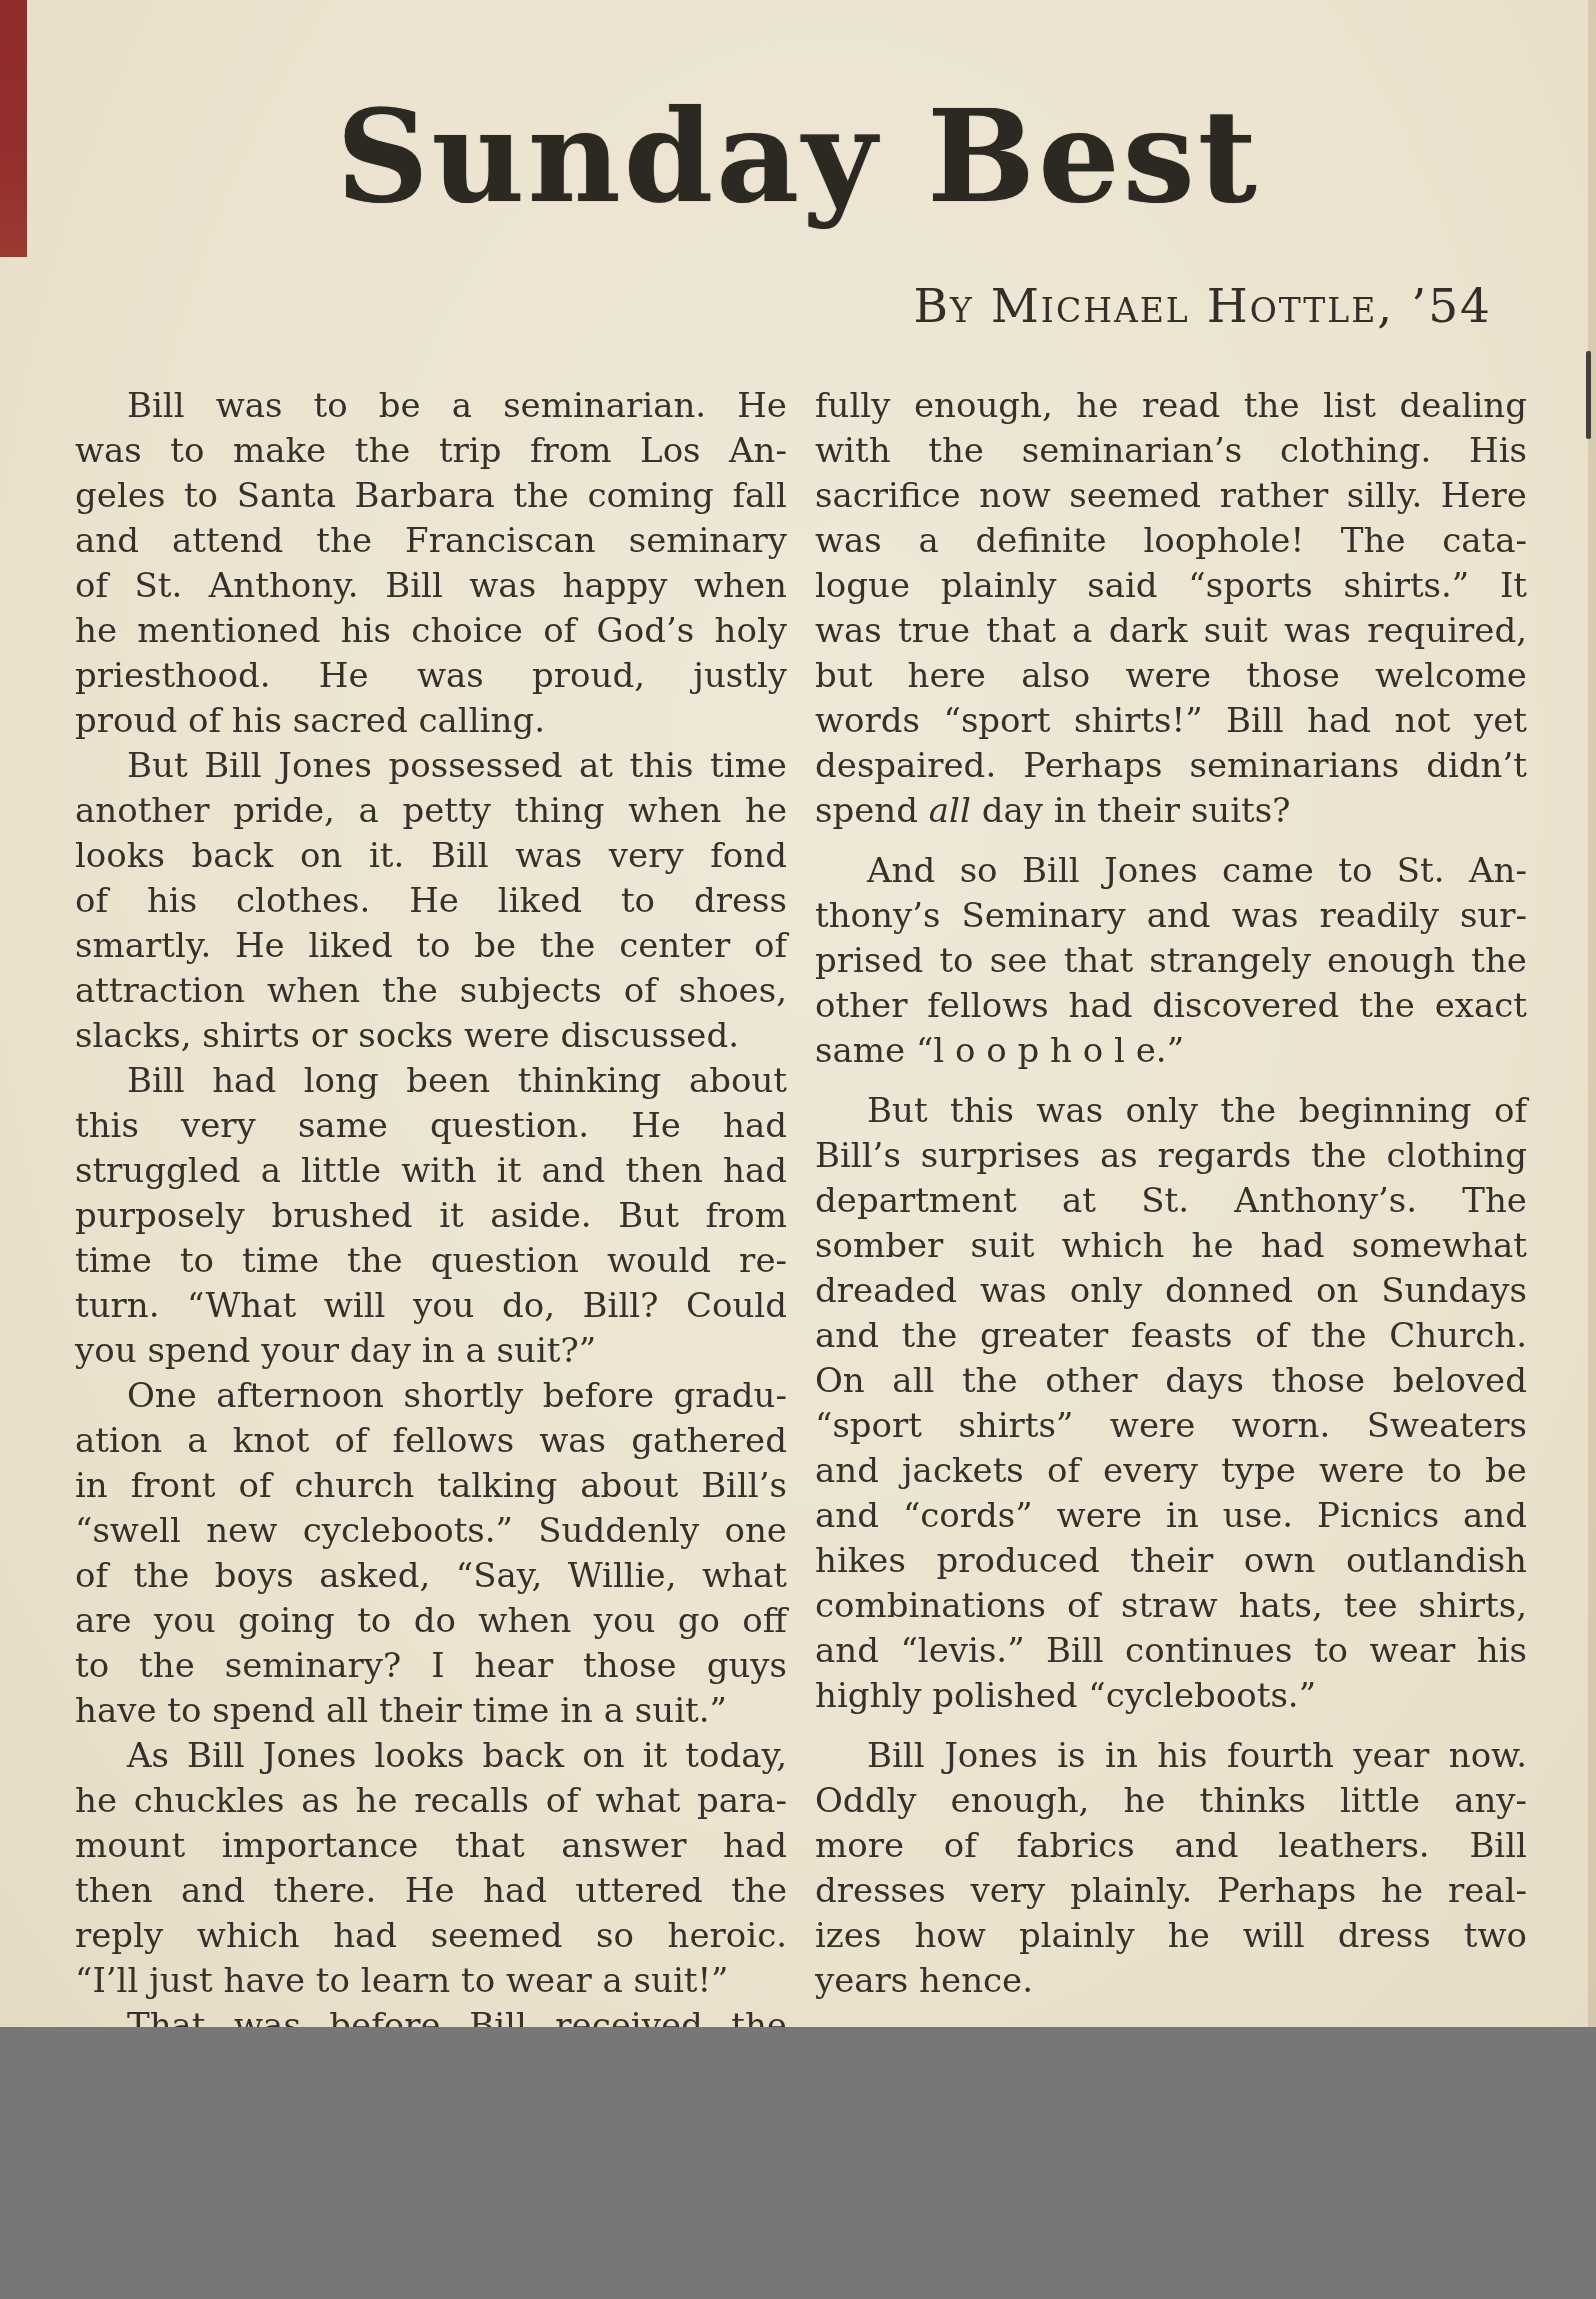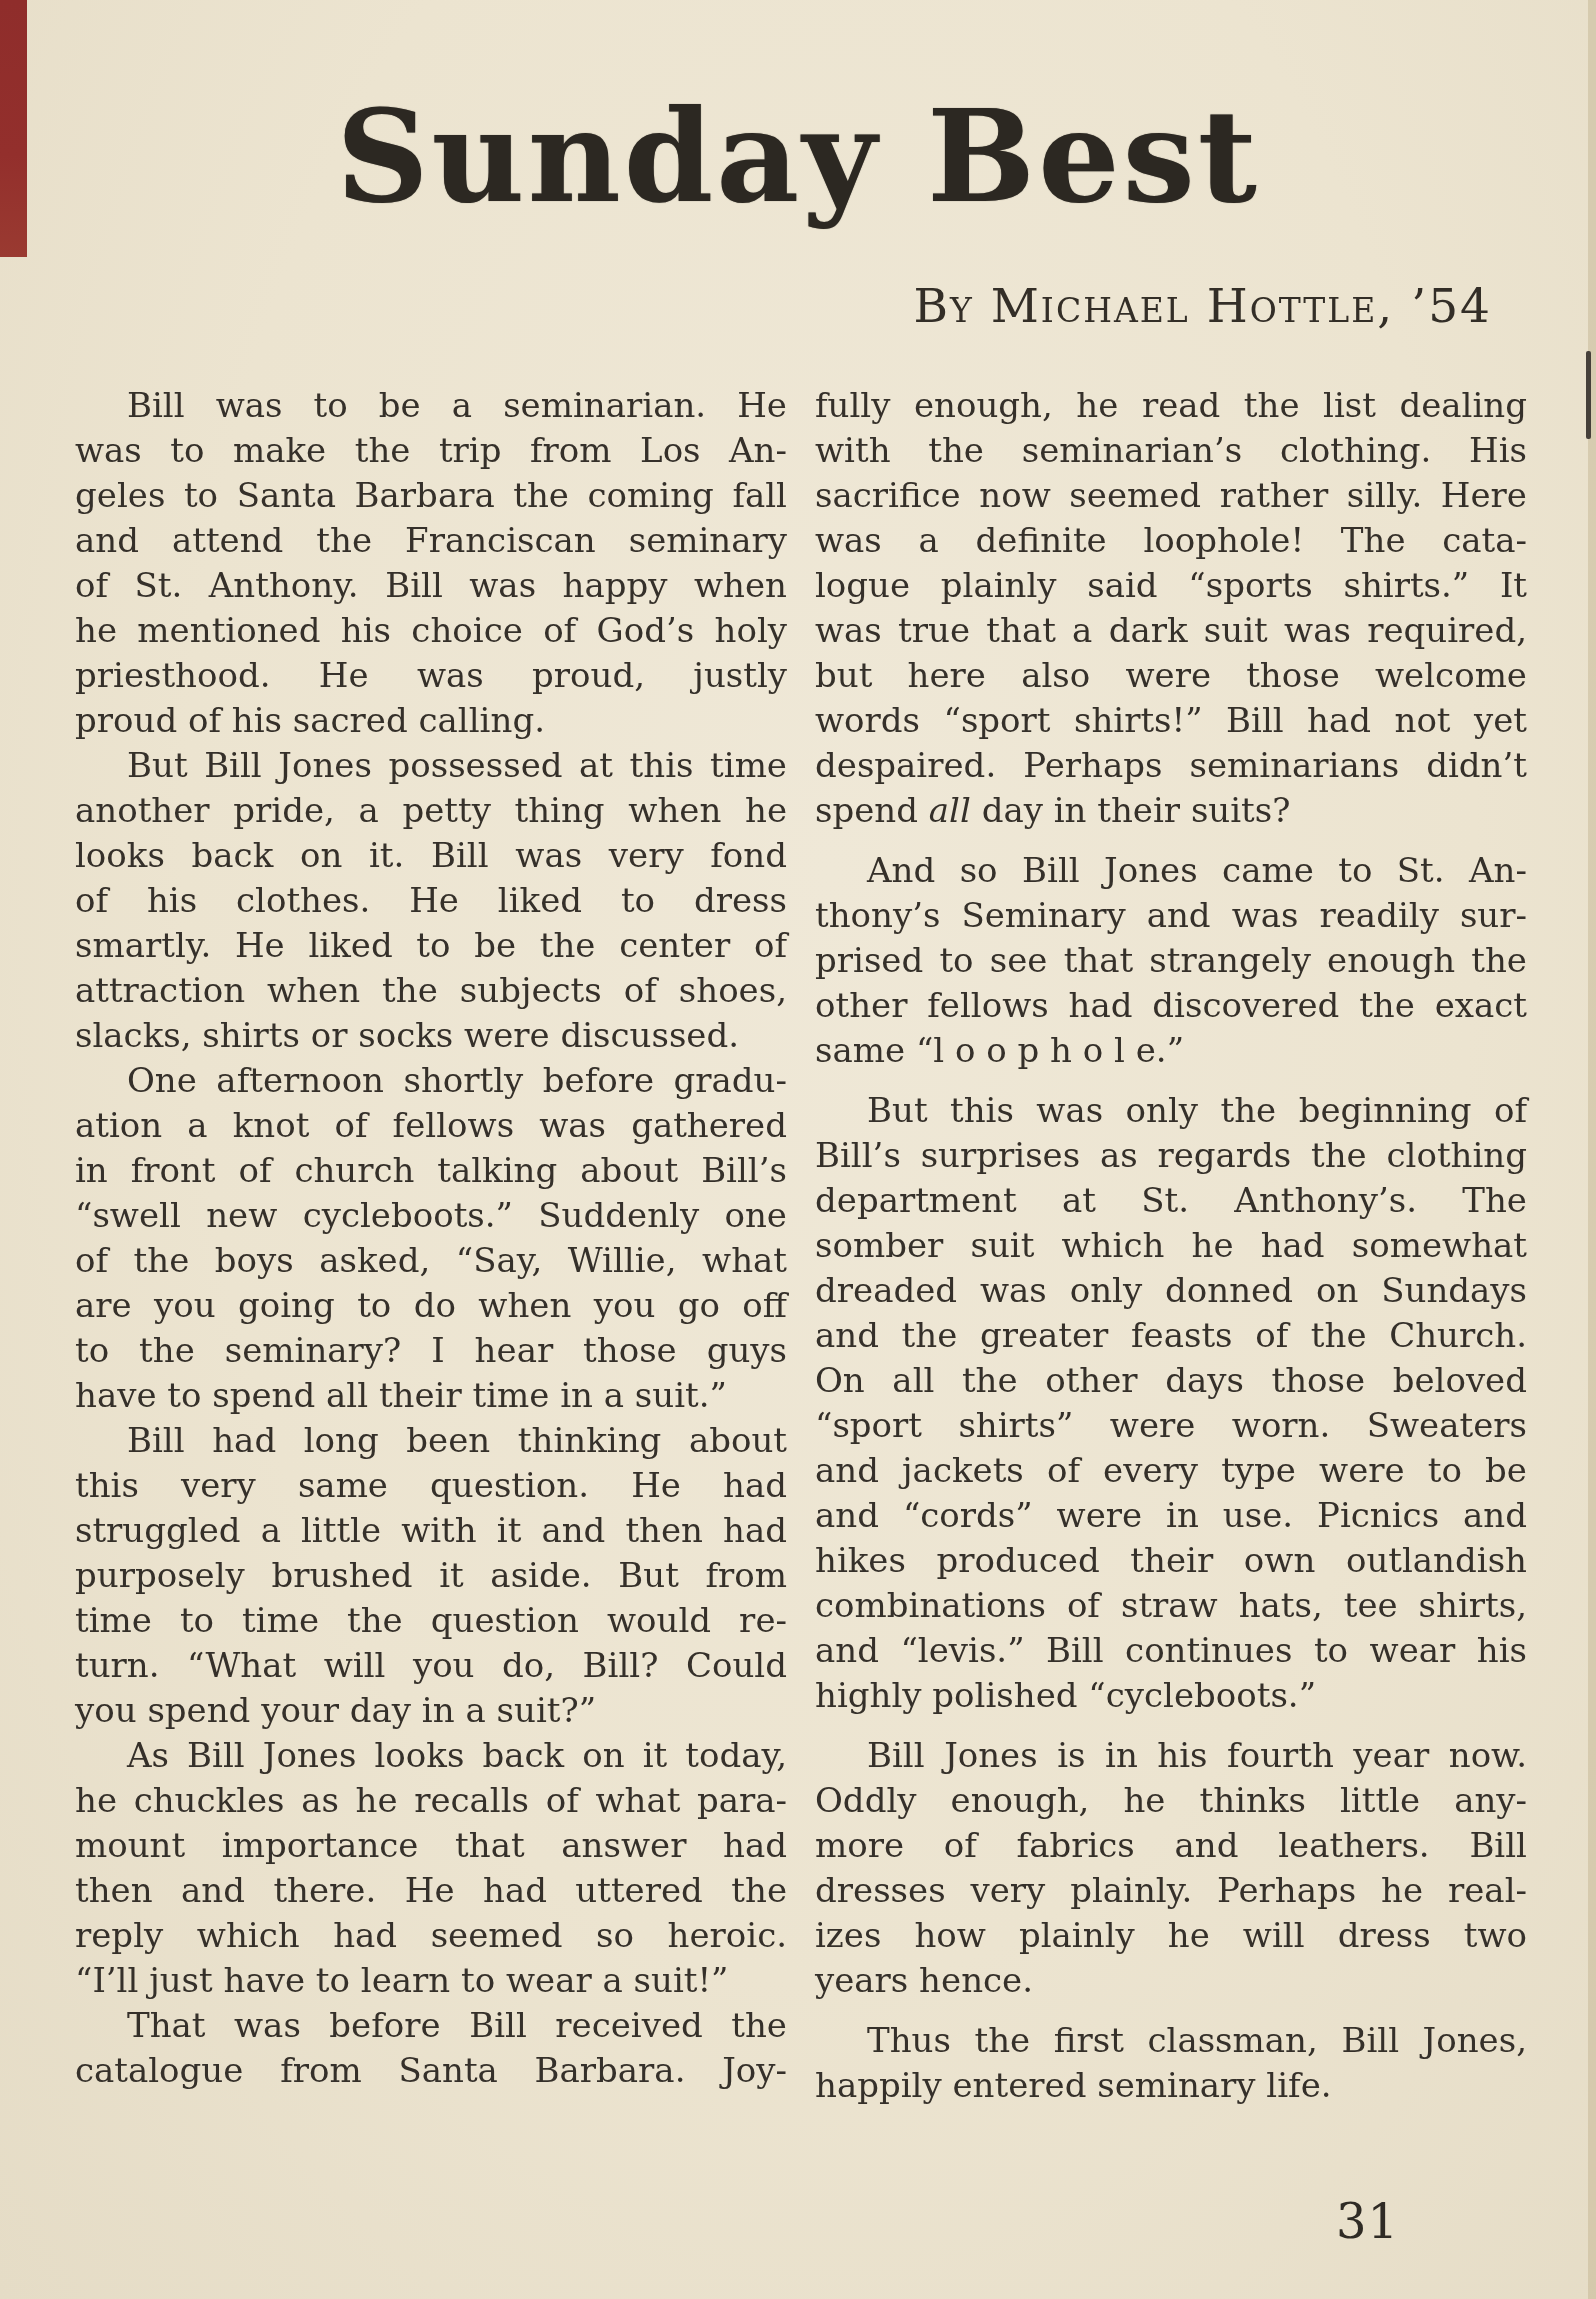--- a/index.html
+++ b/index.html
@@ -1,18 +1,18 @@
 <!DOCTYPE html>
 <html><head>
 <meta charset="utf-8">
 <style>
   html,body { margin:0; padding:0; background:#777; }
   .page {
     position:relative;
-    width:1596px; height:2299px;
+    width:1596px; height:2027px;
     margin:0 auto;
     background: radial-gradient(ellipse at 52% 38%, #efe8d7 0%, #ece4d0 55%, #e5dcc6 100%);
     font-family:"DejaVu Serif", serif;
     color:#312c25;
     overflow:hidden;
   }
   .red-strip {
     position:absolute; left:0; top:0;
     width:27px; height:257px;
     background:linear-gradient(180deg,#8f2d2b 0%, #932f2c 60%, #9a3a31 100%);
@@ -101,37 +101,37 @@
         <div class="para">
           <div class="line indent">But Bill Jones possessed at this time</div>
           <div class="line">another pride, a petty thing when he</div>
           <div class="line">looks back on it.  Bill was very fond</div>
           <div class="line">of his clothes.  He liked to dress</div>
           <div class="line">smartly.  He liked to be the center of</div>
           <div class="line">attraction when the subjects of shoes,</div>
           <div class="line last">slacks, shirts or socks were discussed.</div>
         </div>
         <div class="para">
+          <div class="line indent">Bill had long been thinking about</div>
+          <div class="line">this very same question.  He had</div>
+          <div class="line">struggled a little with it and then had</div>
+          <div class="line">purposely brushed it aside.  But from</div>
+          <div class="line">time to time the question would re-</div>
+          <div class="line">turn.  “What will you do, Bill?  Could</div>
+          <div class="line last">you spend your day in a suit?”</div>
+        </div>
+        <div class="para">
           <div class="line indent">One afternoon shortly before gradu-</div>
           <div class="line">ation a knot of fellows was gathered</div>
           <div class="line">in front of church talking about Bill’s</div>
           <div class="line">“swell new cycleboots.”  Suddenly one</div>
           <div class="line">of the boys asked, “Say, Willie, what</div>
           <div class="line">are you going to do when you go off</div>
           <div class="line">to the seminary?  I hear those guys</div>
           <div class="line last">have to spend all their time in a suit.”</div>
-        </div>
-        <div class="para">
-          <div class="line indent">Bill had long been thinking about</div>
-          <div class="line">this very same question.  He had</div>
-          <div class="line">struggled a little with it and then had</div>
-          <div class="line">purposely brushed it aside.  But from</div>
-          <div class="line">time to time the question would re-</div>
-          <div class="line">turn.  “What will you do, Bill?  Could</div>
-          <div class="line last">you spend your day in a suit?”</div>
         </div>
         <div class="para">
           <div class="line indent">As Bill Jones looks back on it today,</div>
           <div class="line">he chuckles as he recalls of what para-</div>
           <div class="line">mount importance that answer had</div>
           <div class="line">then and there.  He had uttered the</div>
           <div class="line">reply which had seemed so heroic.</div>
           <div class="line last">“I’ll just have to learn to wear a suit!”</div>
         </div>
         <div class="para">

